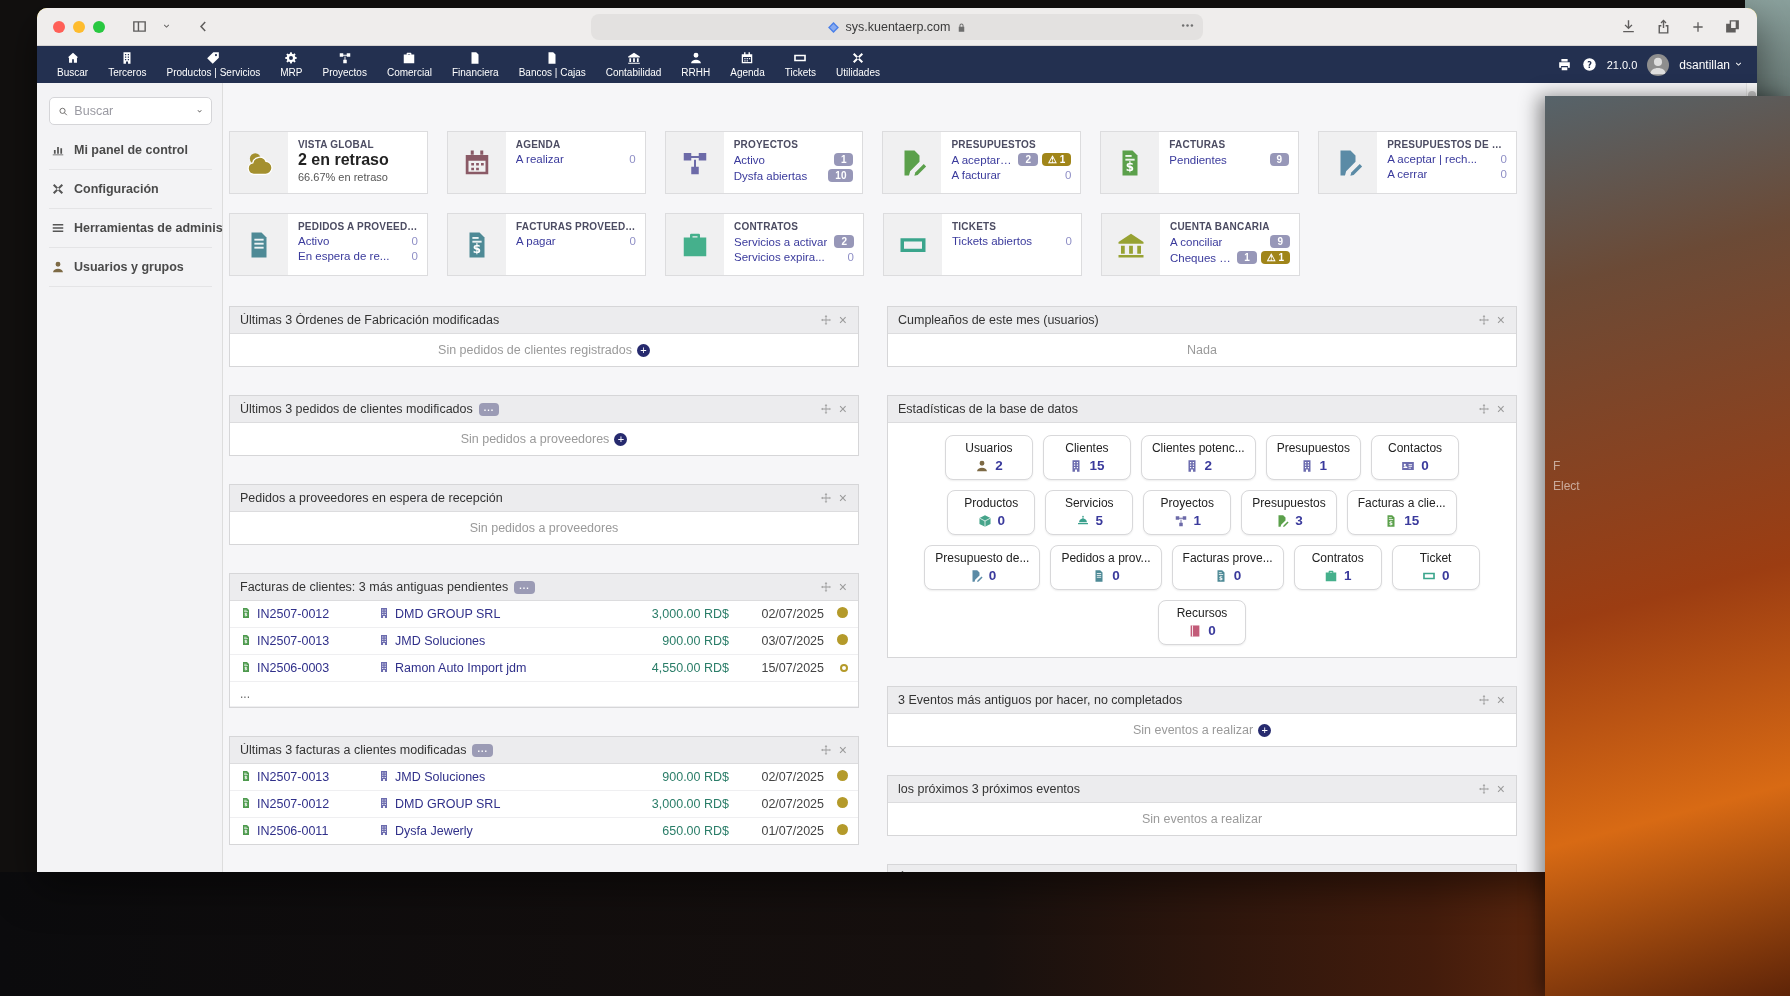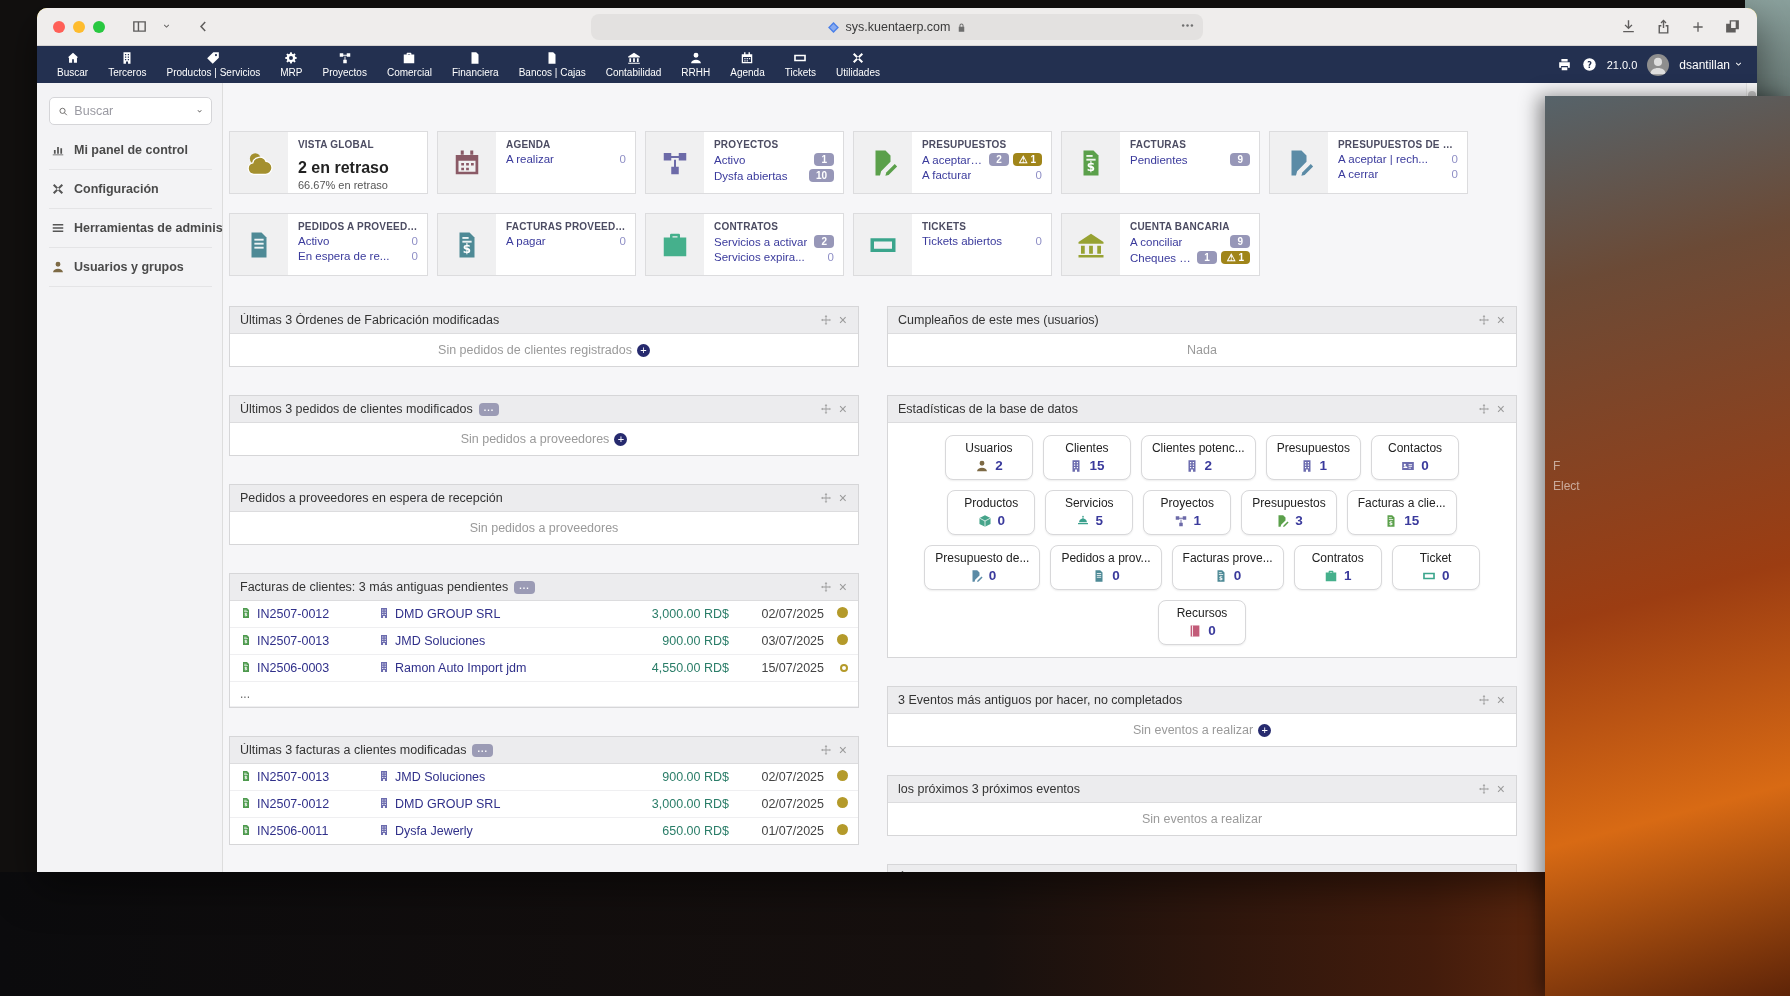--- a/index.html
+++ b/index.html
@@ -49,32 +49,32 @@
   #sideitems{margin-top:6px}
   .sideitem{display:flex;align-items:center;gap:9px;padding:12px 2px;border-bottom:1px solid #e4e4e6;font-size:12.5px;font-weight:bold;color:#4a4a4a;cursor:pointer;white-space:nowrap}
   .content{flex:1;padding:48px 0 0 6px;overflow:hidden;background:#f6f6f8}
   .inner{width:1288px}
 
   
   .scrollbar{position:absolute;right:0;top:0;width:11px;height:789px;background:#fafafa;border-left:1px solid #e6e6e6}
   .scrollbar .thumb{position:absolute;left:1px;top:8px;width:8px;height:170px;border-radius:4px;background:#c7c7c7}
 
   
-  .krow{display:flex;gap:9px;margin-bottom:19px}
+  .krow{display:flex;gap:19px;margin-bottom:19px}
   .kbox{width:199px;height:63px;background:#fff;border:1px solid #dcdcde;display:flex;overflow:hidden;cursor:pointer}
   .kicon{width:58px;flex:none;background:#f0f0f1;display:flex;align-items:center;justify-content:center}
   .kbody{flex:1;padding:7px 9px 5px 10px;min-width:0}
   .ktitle{font-size:10px;font-weight:bold;color:#4c4c62;letter-spacing:.2px;white-space:nowrap;overflow:hidden;text-overflow:ellipsis}
   .kline{display:flex;align-items:center;margin-top:3px;min-width:0}
   .klabel{font-size:11.5px;color:#3a3a9c;white-space:nowrap;overflow:hidden;text-overflow:ellipsis}
   .kright{margin-left:auto;display:flex;gap:4px;align-items:center;flex:none;padding-left:6px}
   .kval{font-size:11.5px;color:#8f8fc6}
   .badge{background:#9797b8;color:#fff;font-weight:bold;font-size:10px;border-radius:4px;padding:1px 7px}
   .warnbadge{background:#a08519;color:#fff;font-weight:bold;font-size:10px;border-radius:4px;padding:1px 6px;display:flex;gap:3px;align-items:center}
-  .kbig{font-size:16px;font-weight:bold;color:#222;margin-top:9px}
+  .kbig{font-size:16px;font-weight:bold;color:#222;margin-top:1px}
   .ksmall{font-size:11px;color:#555;margin-top:2px}
 
   
   .cols{display:flex;gap:28px;margin-top:30px;align-items:flex-start}
   .col{width:630px;flex:none}
   .widget{background:#fff;border:1px solid #d6d6d8;margin-bottom:28px}
   .whead{display:flex;align-items:center;background:#ececee;border-bottom:1px solid #dcdcde;padding:6px 10px;font-size:12.5px;color:#333;gap:6px}
   .wtitle{white-space:nowrap;overflow:hidden;text-overflow:ellipsis}
   .dotsbadge{background:#9b9bb5;color:#fff;border-radius:4px;font-size:9px;font-weight:bold;padding:1px 5px 3px;letter-spacing:1px;line-height:1;cursor:pointer}
   .sp{flex:1}

